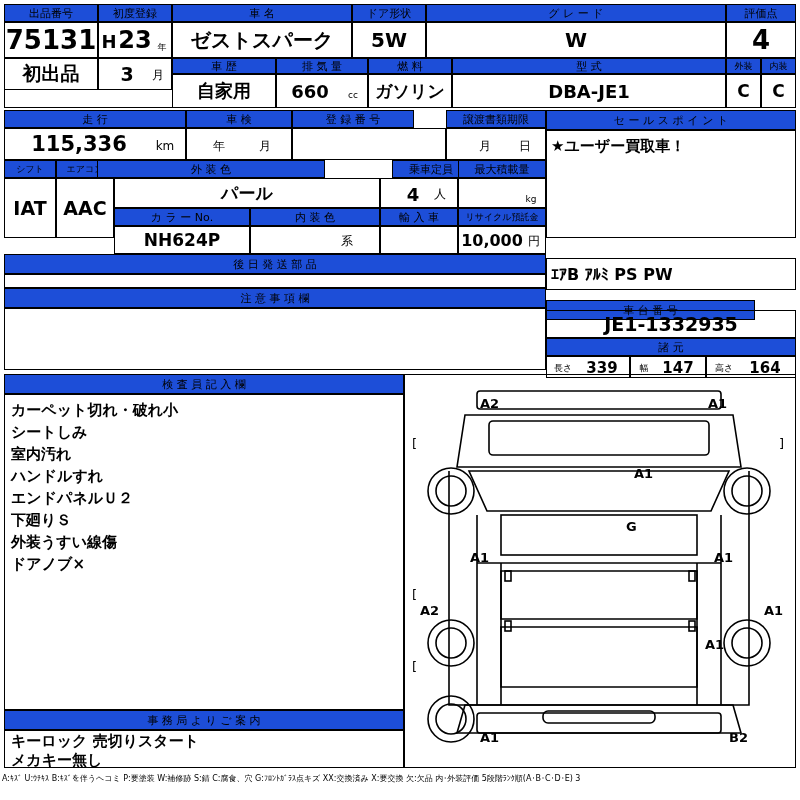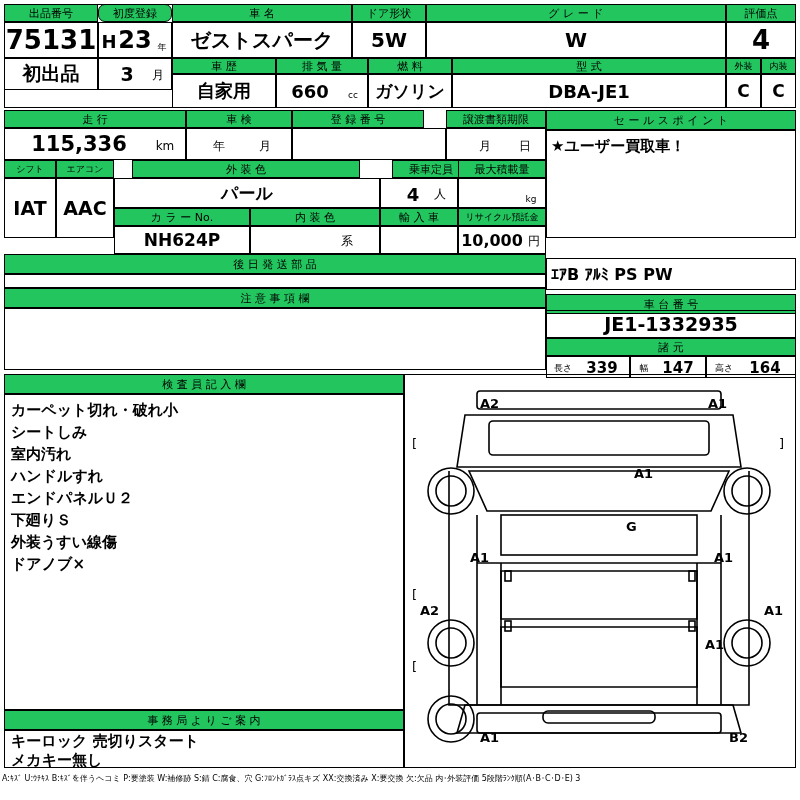--- a/index.html
+++ b/index.html
@@ -11,41 +11,41 @@
     -webkit-font-smoothing:none;
   }
   .sheet{position:relative;width:800px;height:800px;box-sizing:border-box;}
   .bx{position:absolute;box-sizing:border-box;border:1px solid #000;}
   .lbl{position:absolute;box-sizing:border-box;display:flex;align-items:center;justify-content:center;white-space:nowrap;}
   .hdr2{font-size:11px;}
   .big{font-size:26px;font-weight:bold;}
   .med{font-size:19px;font-weight:bold;}
   .sm{font-size:12px;}
   .xs{font-size:9px;}
-  .shade{background:#22c55e;}
+  .shade{background:#1d4ed8;}
   .left{justify-content:flex-start;padding-left:4px;}
   .notes{position:absolute;font-size:15px;font-weight:bold;line-height:22px;}
   .notes div{white-space:nowrap;}
   .footer{position:absolute;left:0;top:770px;width:800px;height:30px;font-size:8px;line-height:11px;padding:3px 2px;box-sizing:border-box;}
   .mark{position:absolute;font-size:13px;font-weight:bold;}
   .brk{position:absolute;font-size:13px;}
   svg{display:block;}
 </style>
 </head>
 <body>
 
 <div class="sheet">
 
   <div class="bx" style="left:4px;top:4px;width:792px;height:104px;"></div>
 
   <div class="bx shade lbl hdr2" style="left:4px;top:4px;width:94px;height:18px;">出品番号</div>
   <div class="bx lbl big" style="left:4px;top:22px;width:94px;height:36px;">75131</div>
   <div class="bx lbl med" style="left:4px;top:58px;width:94px;height:32px;">初出品</div>
 
-  <div class="bx shade lbl hdr2" style="left:98px;top:4px;width:74px;height:18px;border-radius:7px;">初度登録</div>
+  <div class="bx shade lbl hdr2" style="left:98px;top:4px;width:74px;height:18px;">初度登録</div>
   <div class="bx" style="left:98px;top:22px;width:74px;height:36px;">
     <div class="lbl" style="left:0;top:4px;width:20px;height:28px;font-size:18px;font-weight:bold;">H</div>
     <div class="lbl" style="left:18px;top:2px;width:36px;height:30px;font-size:24px;font-weight:bold;">23</div>
     <div class="lbl xs" style="left:54px;top:16px;width:18px;height:16px;">年</div>
   </div>
   <div class="bx" style="left:98px;top:58px;width:74px;height:32px;">
     <div class="lbl" style="left:8px;top:2px;width:40px;height:26px;font-size:19px;font-weight:bold;">3</div>
     <div class="lbl sm" style="left:48px;top:6px;width:22px;height:20px;">月</div>
   </div>
 
@@ -86,35 +86,35 @@
     <div class="lbl" style="left:4px;top:1px;width:140px;height:28px;font-size:21px;font-weight:bold;">115,336</div>
     <div class="lbl sm" style="left:142px;top:8px;width:36px;height:18px;">km</div>
   </div>
 
   <div class="bx shade lbl hdr2" style="left:186px;top:110px;width:106px;height:18px;">車 検</div>
   <div class="bx" style="left:186px;top:128px;width:106px;height:32px;">
     <div class="lbl sm" style="left:20px;top:8px;width:24px;height:18px;">年</div>
     <div class="lbl sm" style="left:66px;top:8px;width:24px;height:18px;">月</div>
   </div>
 
-  <div class="bx shade lbl hdr2" style="left:292px;top:110px;width:132px;height:18px;">登 録 番 号</div>
+  <div class="bx shade lbl hdr2" style="left:292px;top:110px;width:122px;height:18px;">登 録 番 号</div>
   <div class="bx" style="left:292px;top:128px;width:154px;height:32px;"></div>
 
   <div class="bx shade lbl hdr2" style="left:446px;top:110px;width:100px;height:18px;">譲渡書類期限</div>
   <div class="bx" style="left:446px;top:128px;width:100px;height:32px;">
     <div class="lbl sm" style="left:26px;top:8px;width:24px;height:18px;">月</div>
     <div class="lbl sm" style="left:66px;top:8px;width:24px;height:18px;">日</div>
   </div>
 
   <div class="bx shade lbl xs" style="left:4px;top:160px;width:52px;height:18px;">シフト</div>
   <div class="bx shade lbl xs" style="left:56px;top:160px;width:58px;height:18px;">エアコン</div>
   <div class="bx lbl" style="left:4px;top:178px;width:52px;height:60px;font-size:19px;font-weight:bold;">IAT</div>
   <div class="bx lbl" style="left:56px;top:178px;width:58px;height:60px;font-size:19px;font-weight:bold;">AAC</div>
 
-  <div class="bx shade lbl hdr2" style="left:132px;top:160px;width:228px;height:18px;">外 装 色</div>
+  <div class="bx shade lbl hdr2" style="left:97px;top:160px;width:228px;height:18px;">外 装 色</div>
   <div class="bx lbl" style="left:114px;top:178px;width:266px;height:30px;font-size:17px;font-weight:bold;">パール</div>
 
   <div class="bx shade lbl hdr2" style="left:380px;top:160px;width:78px;height:18px;margin-left:12px;">乗車定員</div>
   <div class="bx" style="left:380px;top:178px;width:78px;height:30px;">
     <div class="lbl" style="left:18px;top:2px;width:28px;height:26px;font-size:18px;font-weight:bold;">4</div>
     <div class="lbl sm" style="left:48px;top:6px;width:22px;height:18px;">人</div>
   </div>
 
   <div class="bx shade lbl hdr2" style="left:458px;top:160px;width:88px;height:18px;">最大積載量</div>
   <div class="bx" style="left:458px;top:178px;width:88px;height:30px;">
@@ -142,21 +142,21 @@
   <div class="bx" style="left:4px;top:274px;width:542px;height:14px;"></div>
 
   <div class="bx shade lbl hdr2" style="left:4px;top:288px;width:542px;height:20px;">注 意 事 項 欄</div>
   <div class="bx" style="left:4px;top:308px;width:542px;height:62px;"></div>
 
   <div class="bx shade lbl hdr2" style="left:546px;top:110px;width:250px;height:20px;">セ ー ル ス ポ イ ン ト</div>
   <div class="bx lbl left" style="left:546px;top:130px;width:250px;height:108px;font-size:15px;font-weight:bold;align-items:flex-start;padding-top:6px;">★ユーザー買取車！</div>
 
   <div class="bx lbl left" style="left:546px;top:258px;width:250px;height:32px;font-size:16px;font-weight:bold;">ｴｱB ｱﾙﾐ PS PW</div>
 
-  <div class="bx shade lbl hdr2" style="left:546px;top:294px;width:250px;height:20px;">車 台 番 号</div>
+  <div class="bx shade lbl hdr2" style="left:546px;top:300px;width:209px;height:20px;">車 台 番 号</div>
   <div class="bx lbl" style="left:546px;top:310px;width:250px;height:28px;font-size:19px;font-weight:bold;">JE1-1332935</div>
 
   <div class="bx shade lbl hdr2" style="left:546px;top:338px;width:250px;height:18px;">諸 元</div>
   <div class="bx" style="left:546px;top:356px;width:84px;height:22px;">
     <div class="lbl xs" style="left:2px;top:3px;width:28px;height:16px;">長さ</div>
     <div class="lbl" style="left:30px;top:1px;width:50px;height:20px;font-size:15px;font-weight:bold;">339</div>
   </div>
   <div class="bx" style="left:630px;top:356px;width:76px;height:22px;">
     <div class="lbl xs" style="left:2px;top:3px;width:22px;height:16px;">幅</div>
     <div class="lbl" style="left:22px;top:1px;width:50px;height:20px;font-size:15px;font-weight:bold;">147</div>

